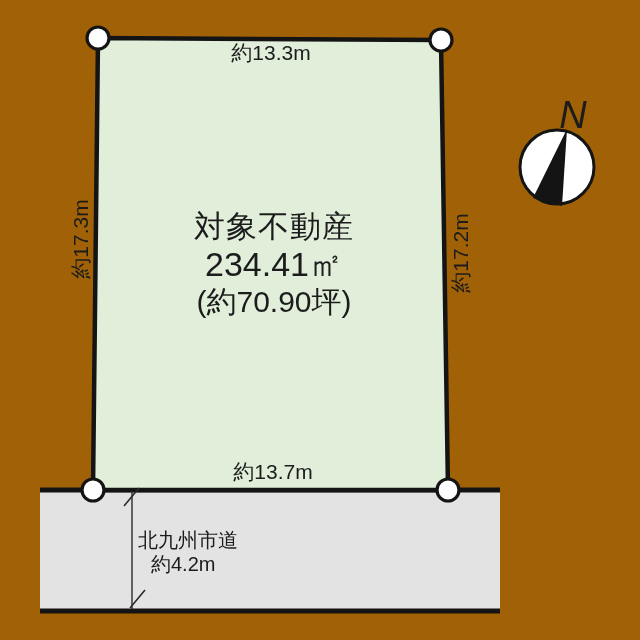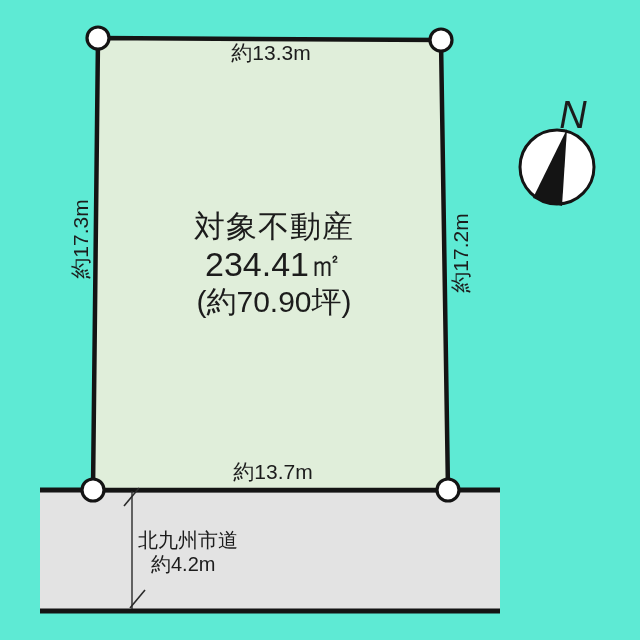--- a/index.html
+++ b/index.html
@@ -4,21 +4,21 @@
 <style>
   html, body {
     margin: 0;
     padding: 0;
     background: #ffffff;
   }
   #stage {
     position: relative;
     width: 640px;
     height: 640px;
-    background: #5eead4;
+    background: #a16207;
     overflow: hidden;
   }
   svg {
     display: block;
   }
   text {
     font-family: "Liberation Sans", "DejaVu Sans", sans-serif;
     fill: #1c1c1c;
   }
   .stroke-line {

